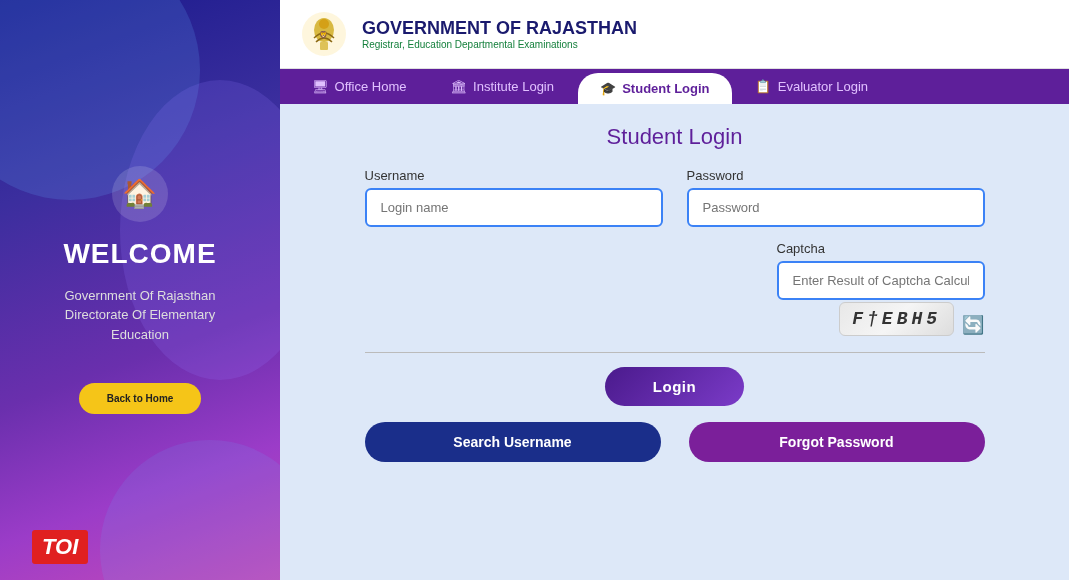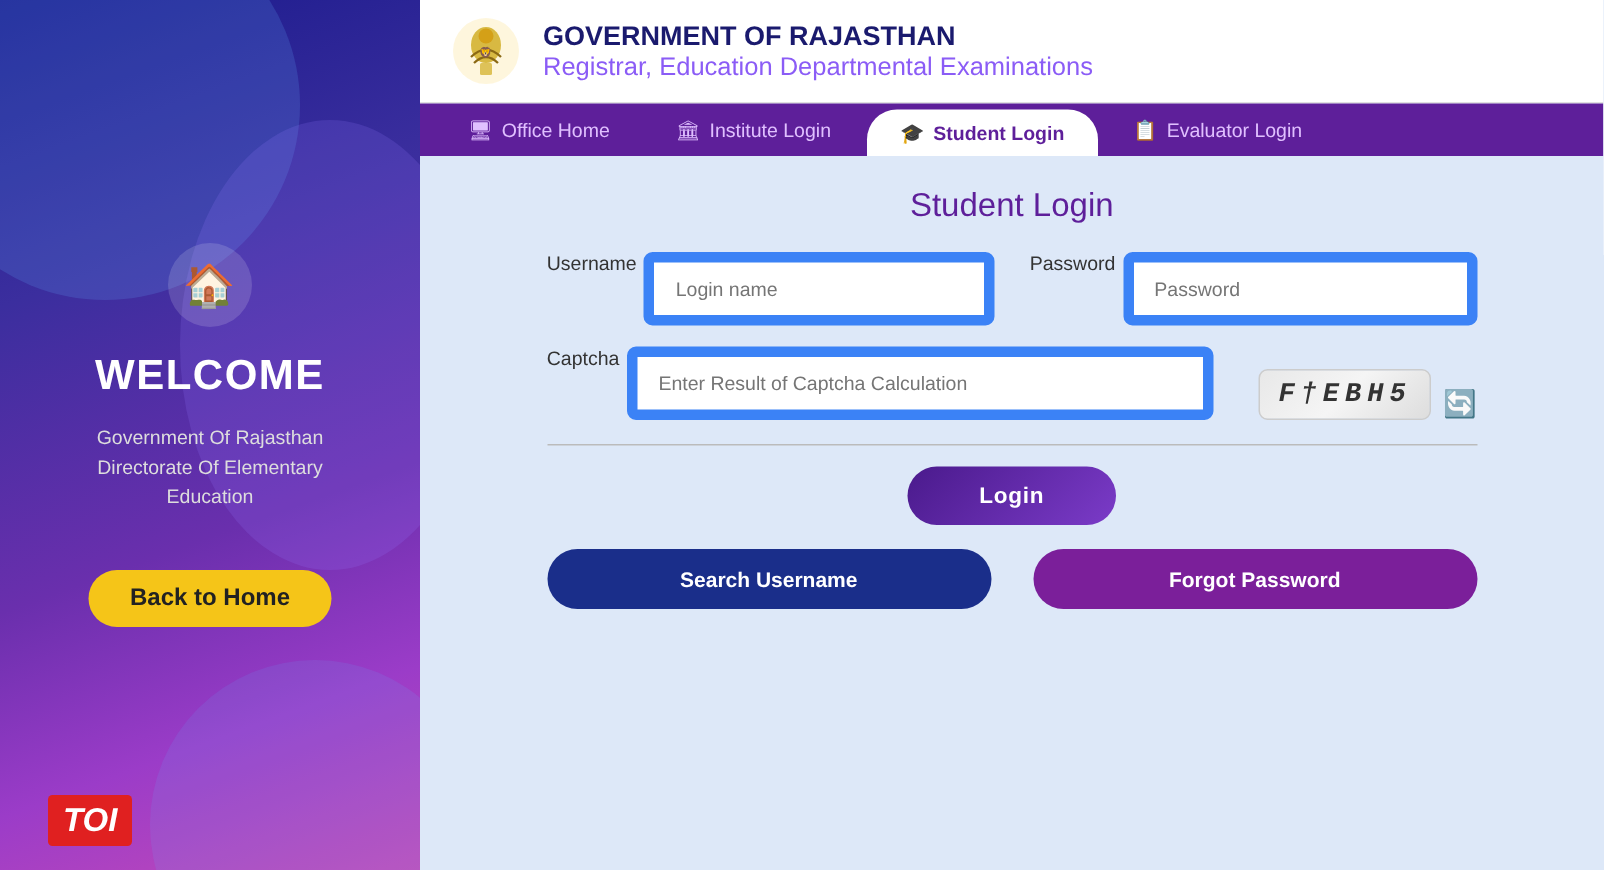--- a/index.html
+++ b/index.html
@@ -78,21 +78,21 @@
       text-align: center;
       line-height: 1.5;
       max-width: 180px;
     }
     .back-home-btn {
       background: #f5c518;
       color: #222;
       border: none;
       border-radius: 24px;
       padding: 10px 28px;
-      font-size: 16px;
+      font-size: 10px;
       font-weight: bold;
       cursor: pointer;
       margin-top: 23px;
     }
     .toi-badge {
       position: absolute;
       bottom: 16px; left: 4px;
       background: #e02020;
       color: #fff;
       font-size: 22px;
@@ -134,22 +134,22 @@
       font-size: 18px;
       font-weight: bold;
       color: #1a1a6e;
     }
     .header-subtitle {
       font-size: 13px;
       color: #c0392b;
       font-weight: 600;
     }
     .header-sub2 {
-      font-size: 17px;
-      color: #8b5cf6;
+      font-size: 10px;
+      color: #15803d;
     }
 
     
     .nav-tabs {
       background: #5e1f9a;
       display: flex;
       padding: 0 10px;
     }
     .nav-tab {
       padding: 10px 22px;
@@ -192,42 +192,42 @@
       max-width: 620px;
     }
     .form-row {
       display: flex;
       gap: 24px;
       margin-bottom: 14px;
     }
     .form-group {
       flex: 1;
       display: flex;
-      flex-direction: row;
+      flex-direction: column;
       gap: 5px;
     }
     .form-label {
       font-size: 13px;
       color: #333;
       font-weight: 500;
     }
     .form-input {
-      border: 7px solid #3b82f6;
+      border: 2px solid #3b82f6;
       border-radius: 6px;
       padding: 10px 14px;
       font-size: 13px;
       color: #999;
       background: #fff;
       outline: none;
       width: 100%;
     }
 
     .captcha-row {
       display: flex;
-      gap: 30px;
+      gap: 2px;
       align-items: flex-end;
       margin-bottom: 16px;
     }
     .captcha-input-wrap { flex: 1; }
     .captcha-image-wrap {
       display: flex;
       align-items: flex-end;
       gap: 8px;
     }
     .captcha-box {

